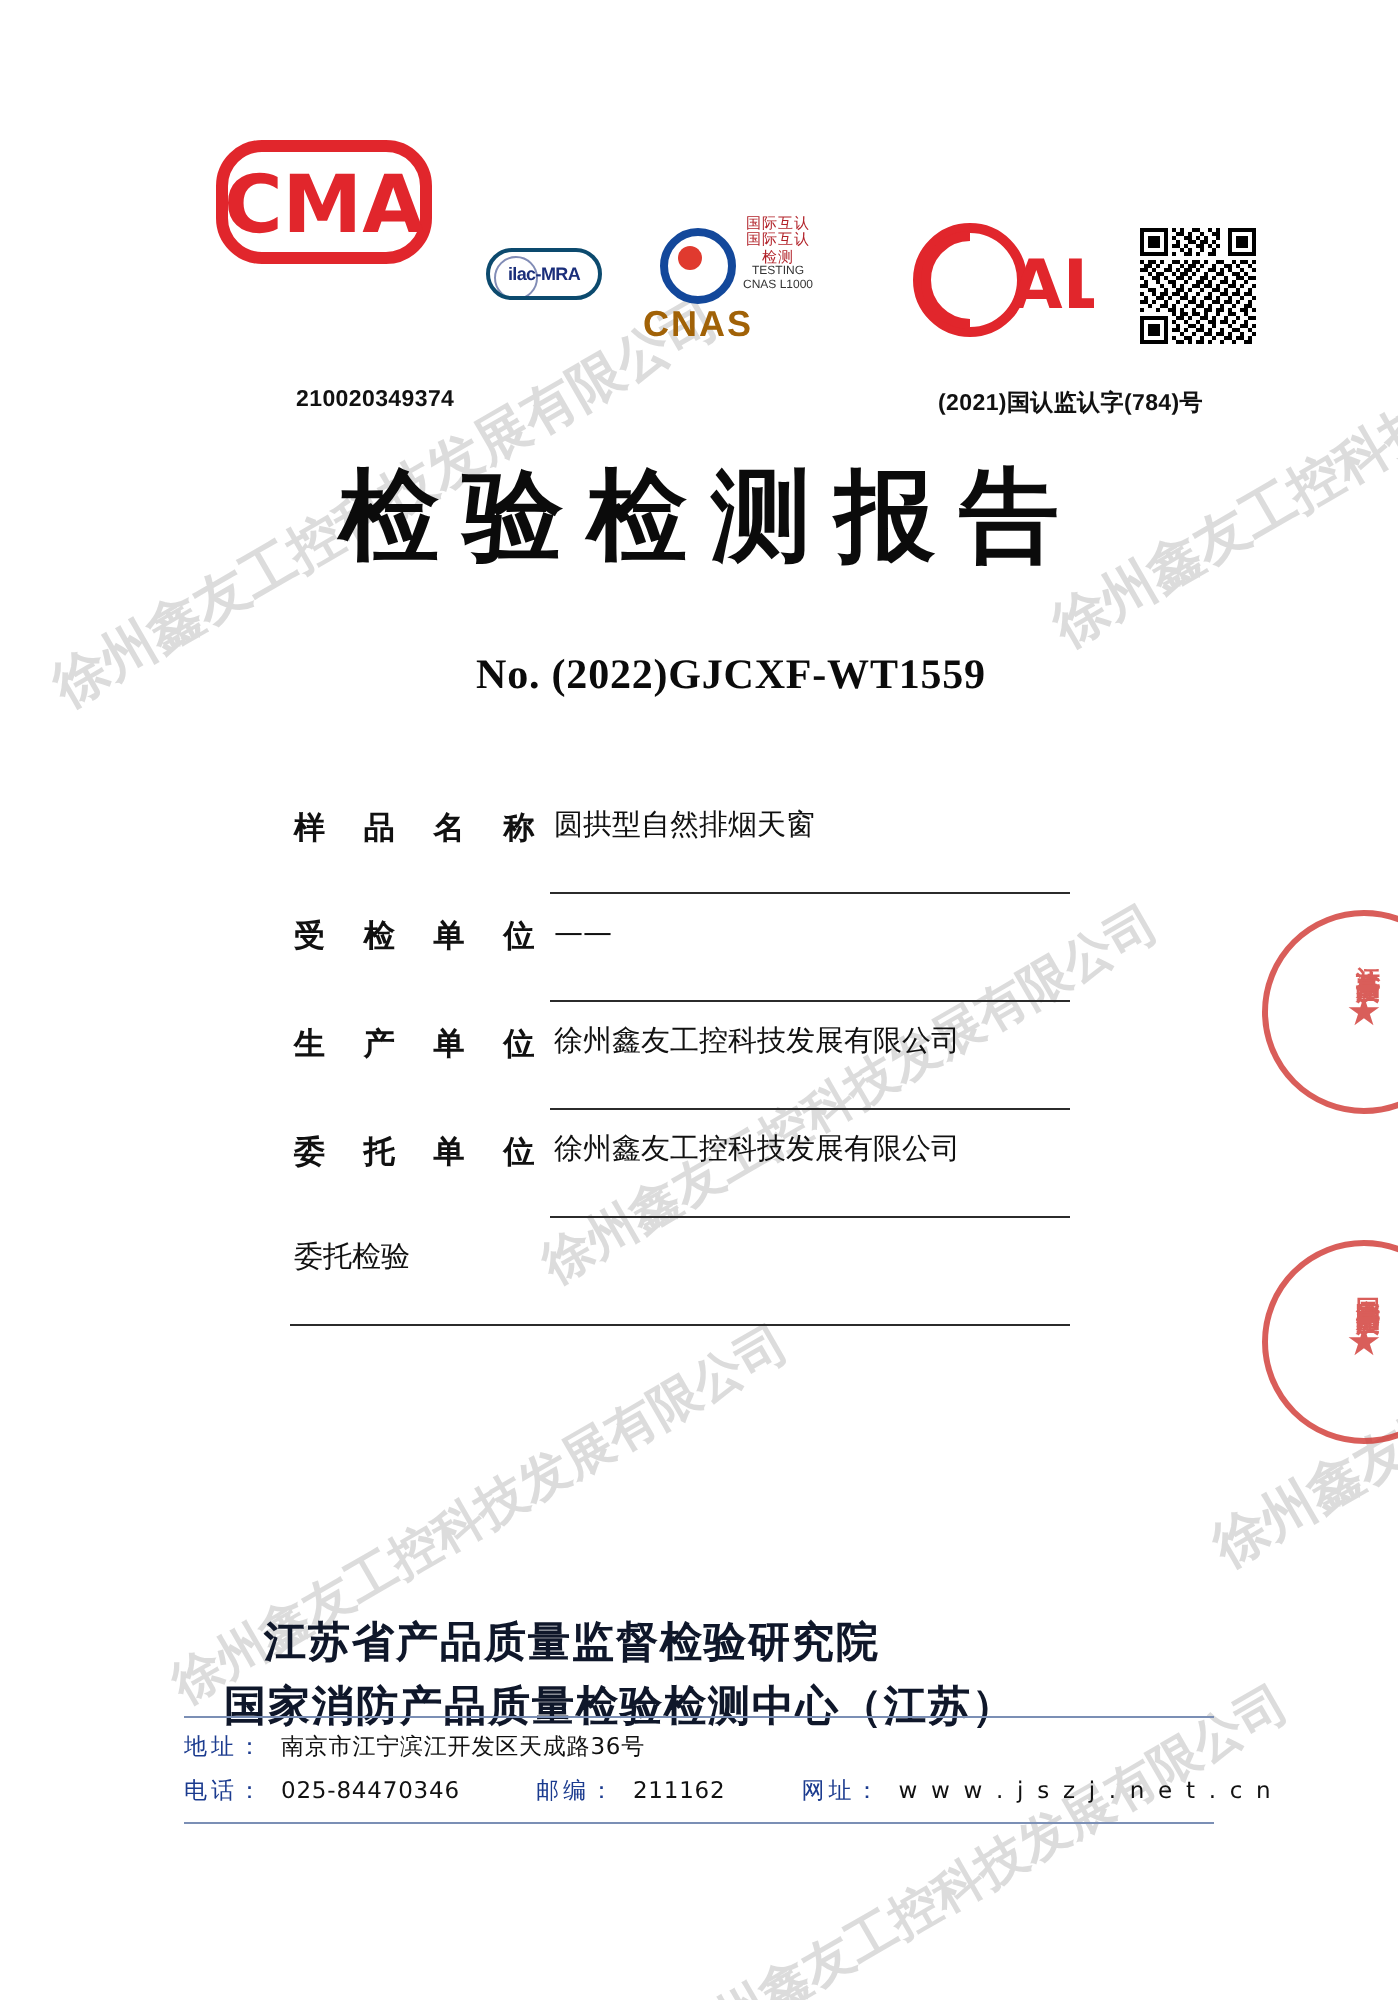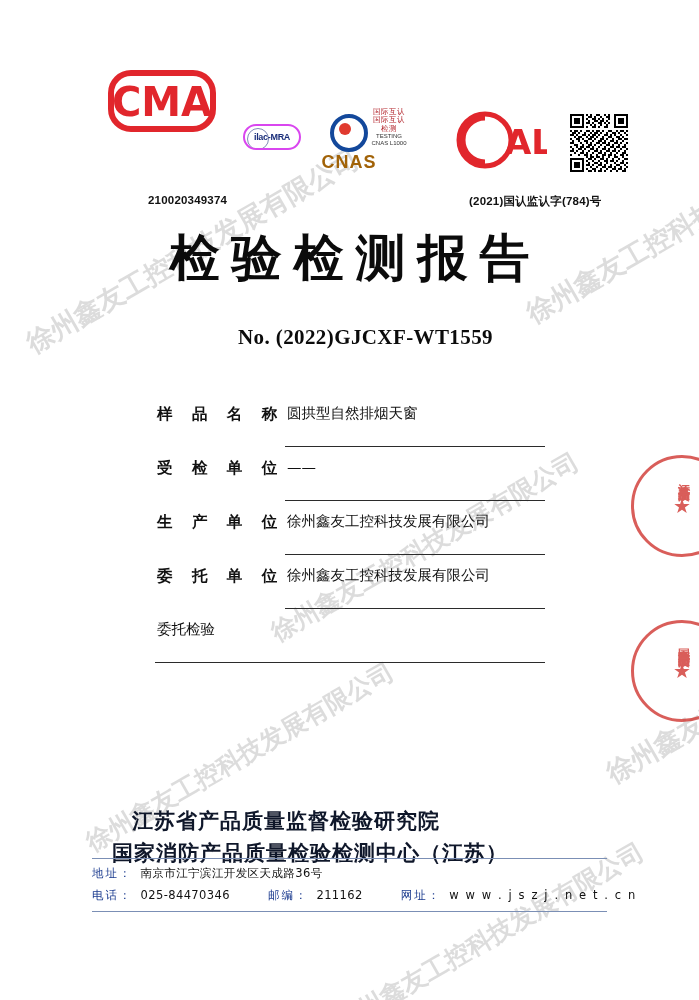--- a/index.html
+++ b/index.html
@@ -45,21 +45,21 @@
   
   .ilac {
     left: 243px;
     top: 72px;
     width: 60px;
     height: 30px;
   }
   .ilac-inner {
     width: 58px;
     height: 26px;
-    border: 2px solid #d946ef;
+    border: 2px solid #0c4a6e;
     border-radius: 13px;
     display: flex;
     align-items: center;
     justify-content: center;
     box-sizing: border-box;
     position: relative;
     overflow: hidden;
   }
   .ilac-inner .txt {
     font-size: 9px;
@@ -183,21 +183,21 @@
     font-size: 21px;
     font-weight: bold;
     color: #0b0b0b;
     letter-spacing: .4px;
   }
 
   
   .fields {
     position: absolute;
     top: 398px;
-    left: 155px;
+    left: 145px;
     width: 390px;
   }
   .frow {
     position: relative;
     min-height: 54px;
     display: flex;
     align-items: flex-start;
   }
   .flabel {
     width: 130px;

